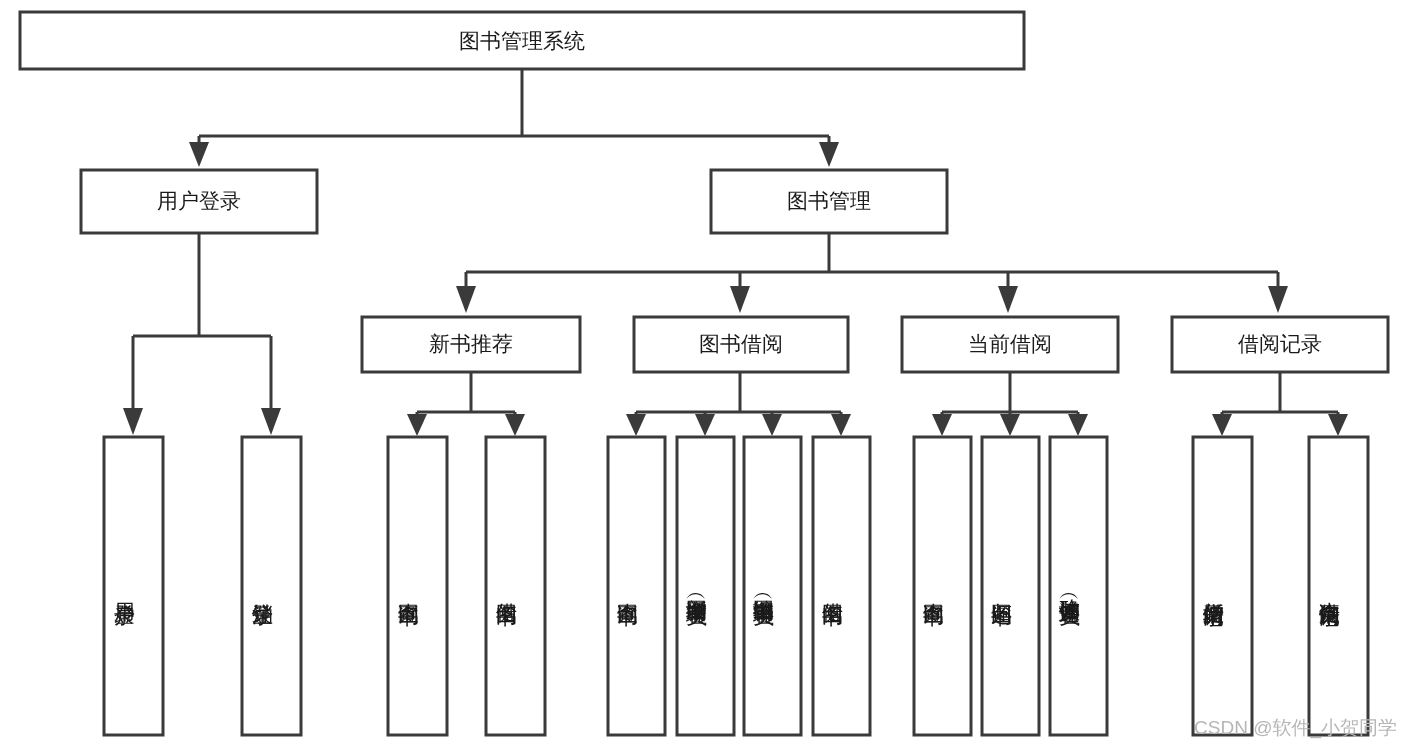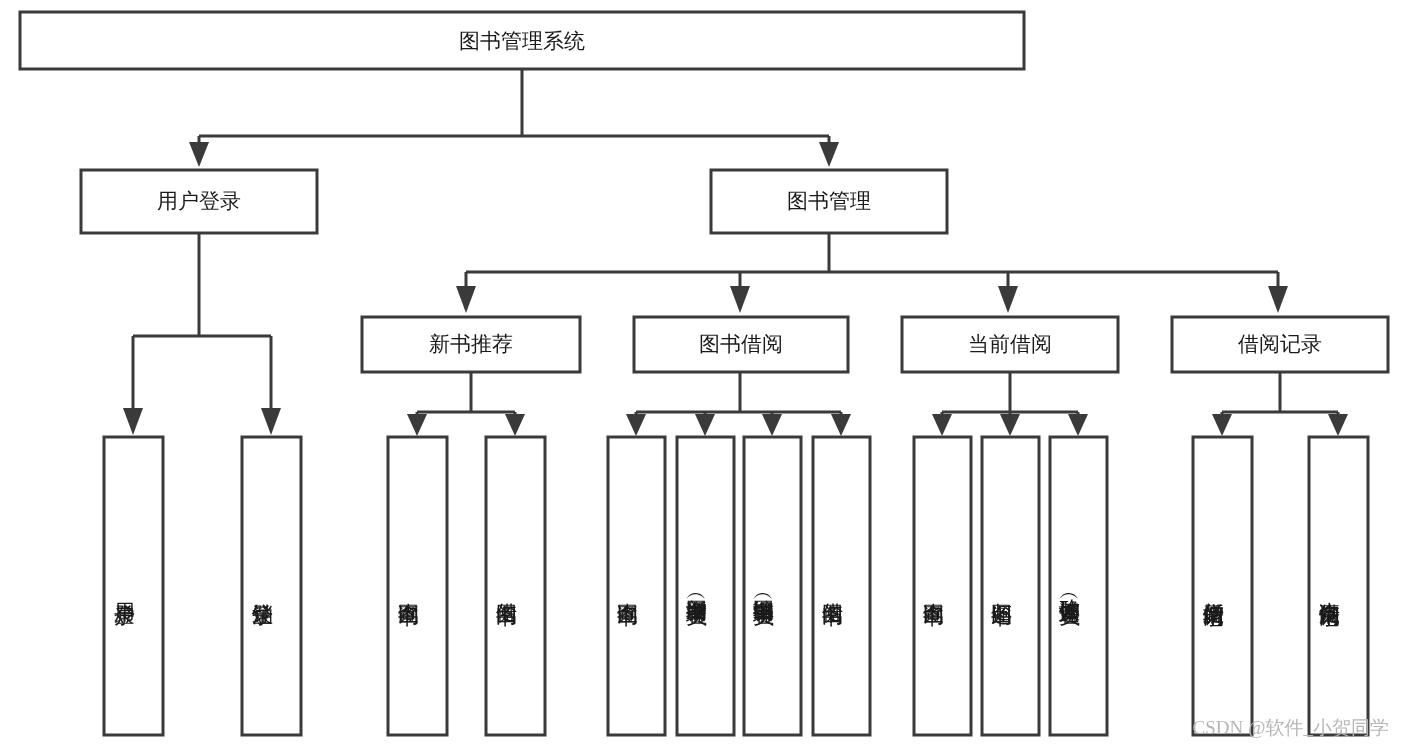--- a/index.html
+++ b/index.html
@@ -55,23 +55,23 @@
     color: #1a1a1a;
     writing-mode: vertical-rl;
     text-orientation: upright;
     letter-spacing: 1px;
     white-space: nowrap;
     text-align: center;
     pointer-events: none;
   }
   .watermark {
     position: absolute;
-    right: 16px;
+    right: 8px;
     bottom: 6px;
-    font-family: Liberation Serif, serif;
+    font-family: Liberation Sans, sans-serif;
     font-size: 19px;
     color: #b6b6b6;
     white-space: nowrap;
   }
 </style>
 </head>
 <body>
 
 <div id="diagram-root">
 

